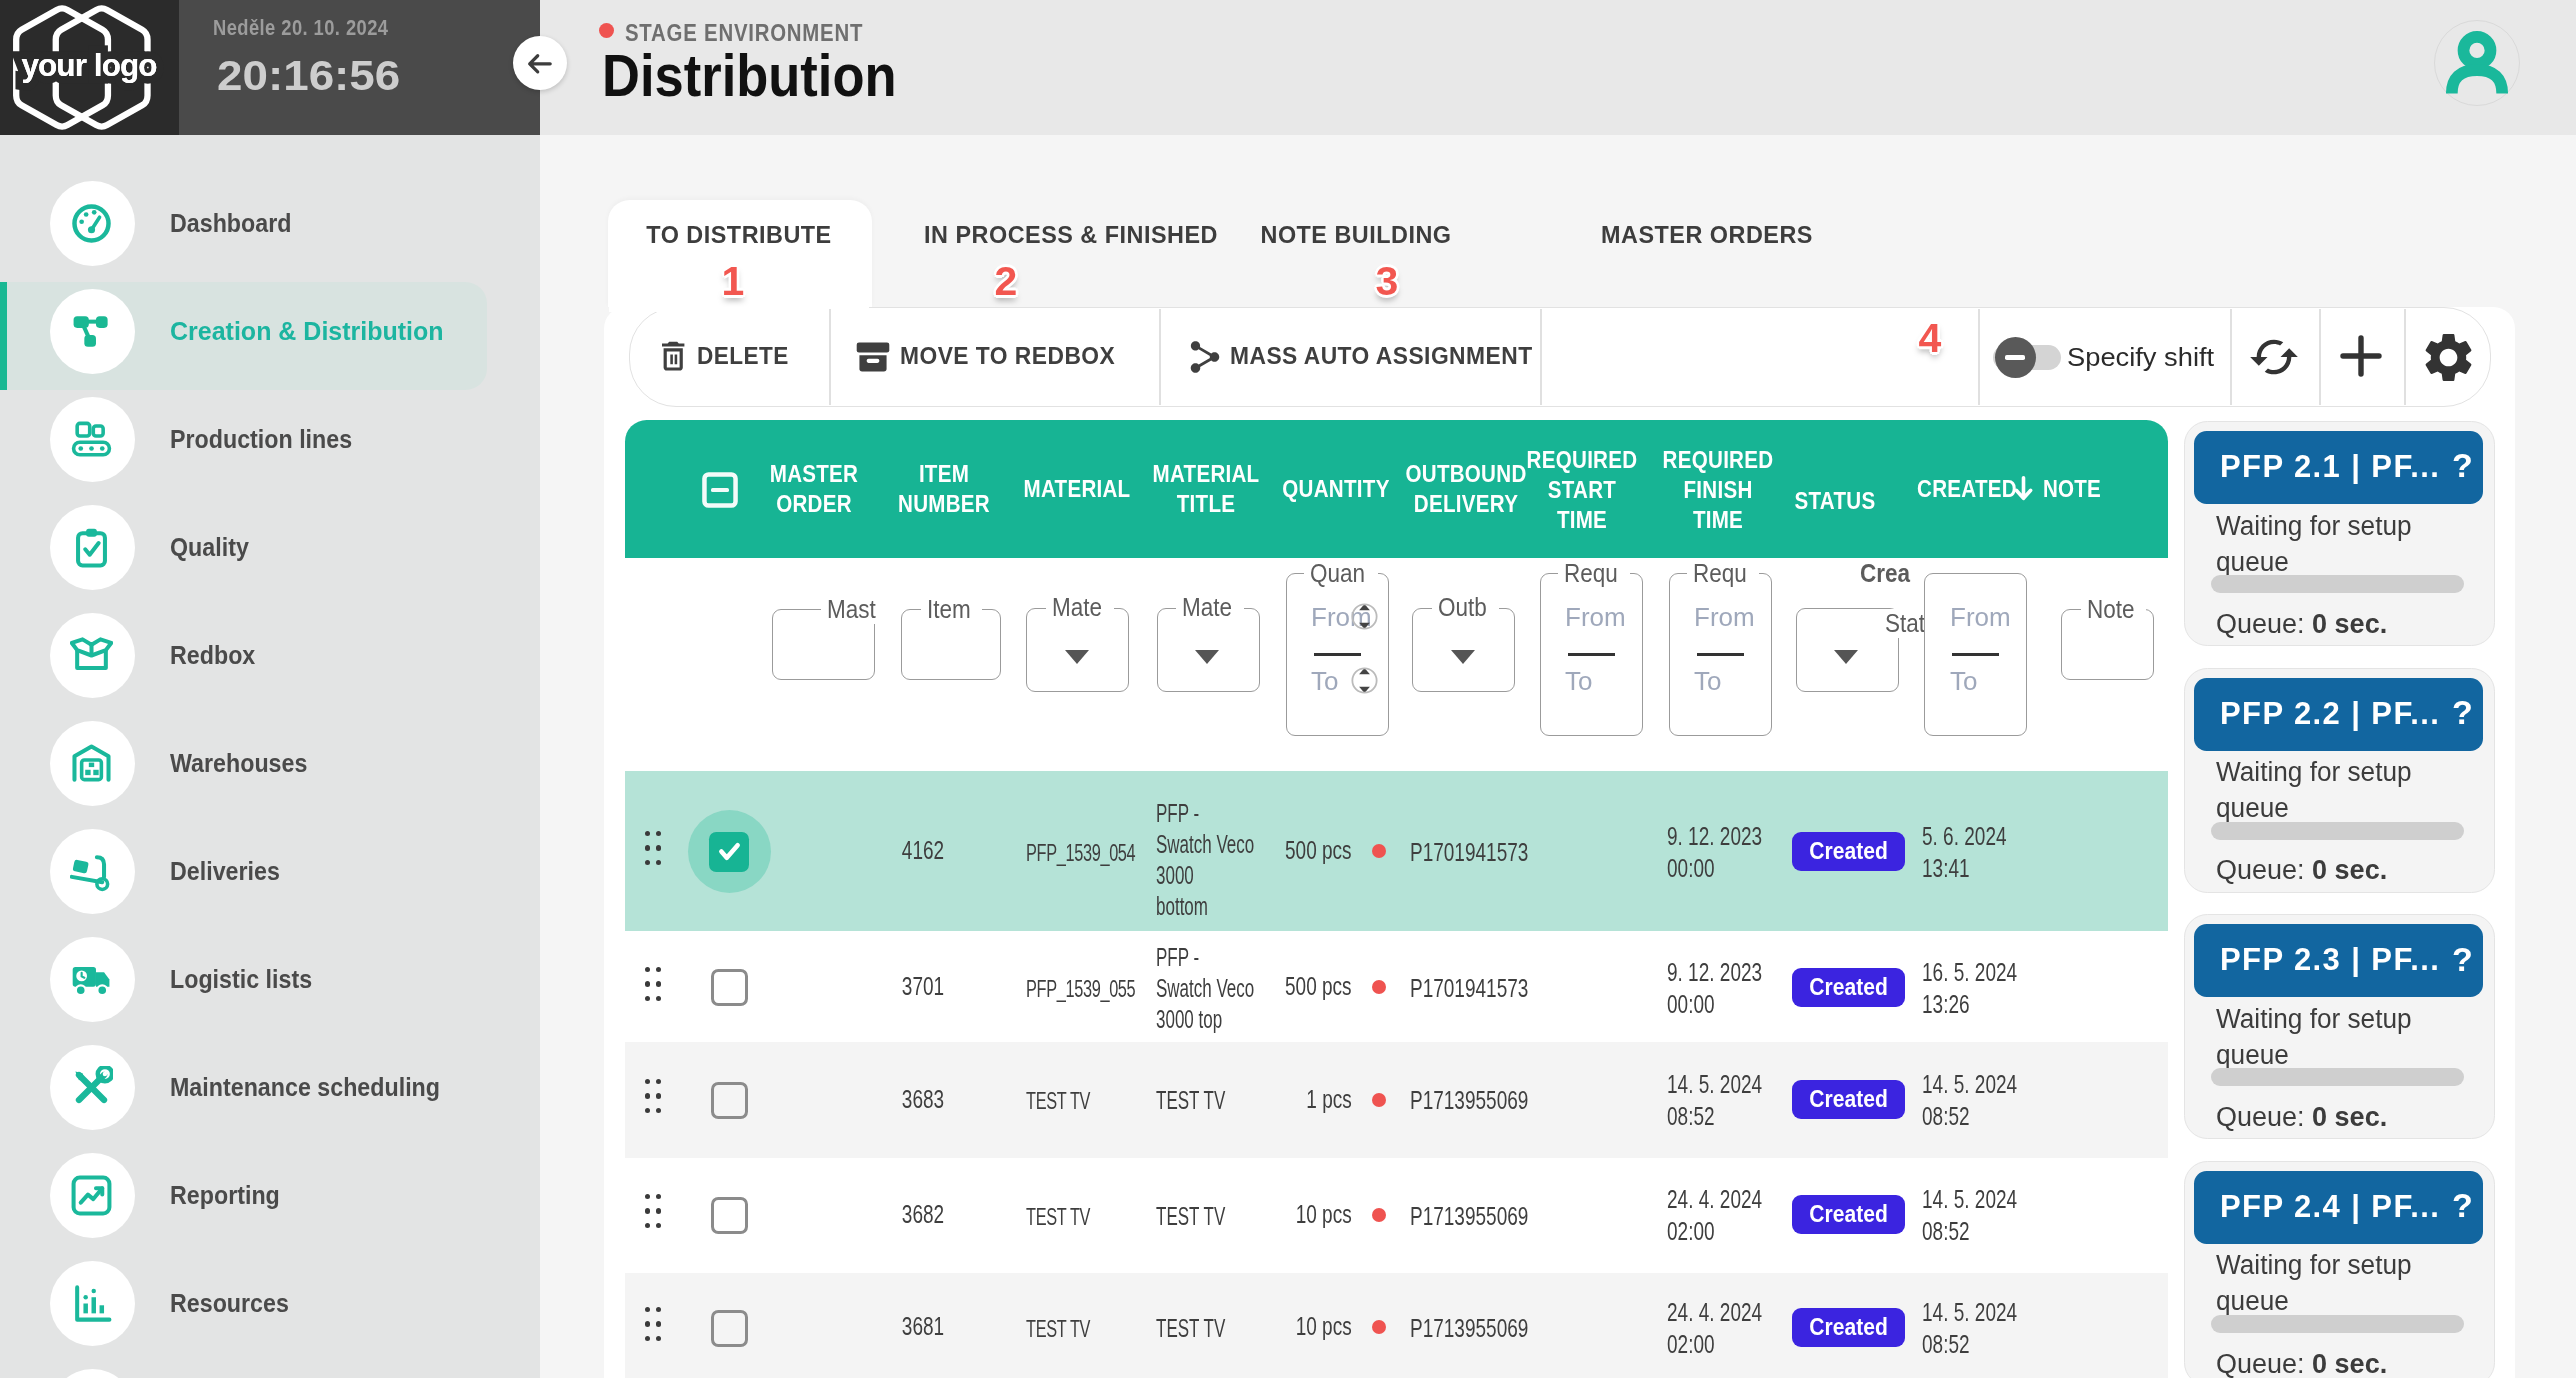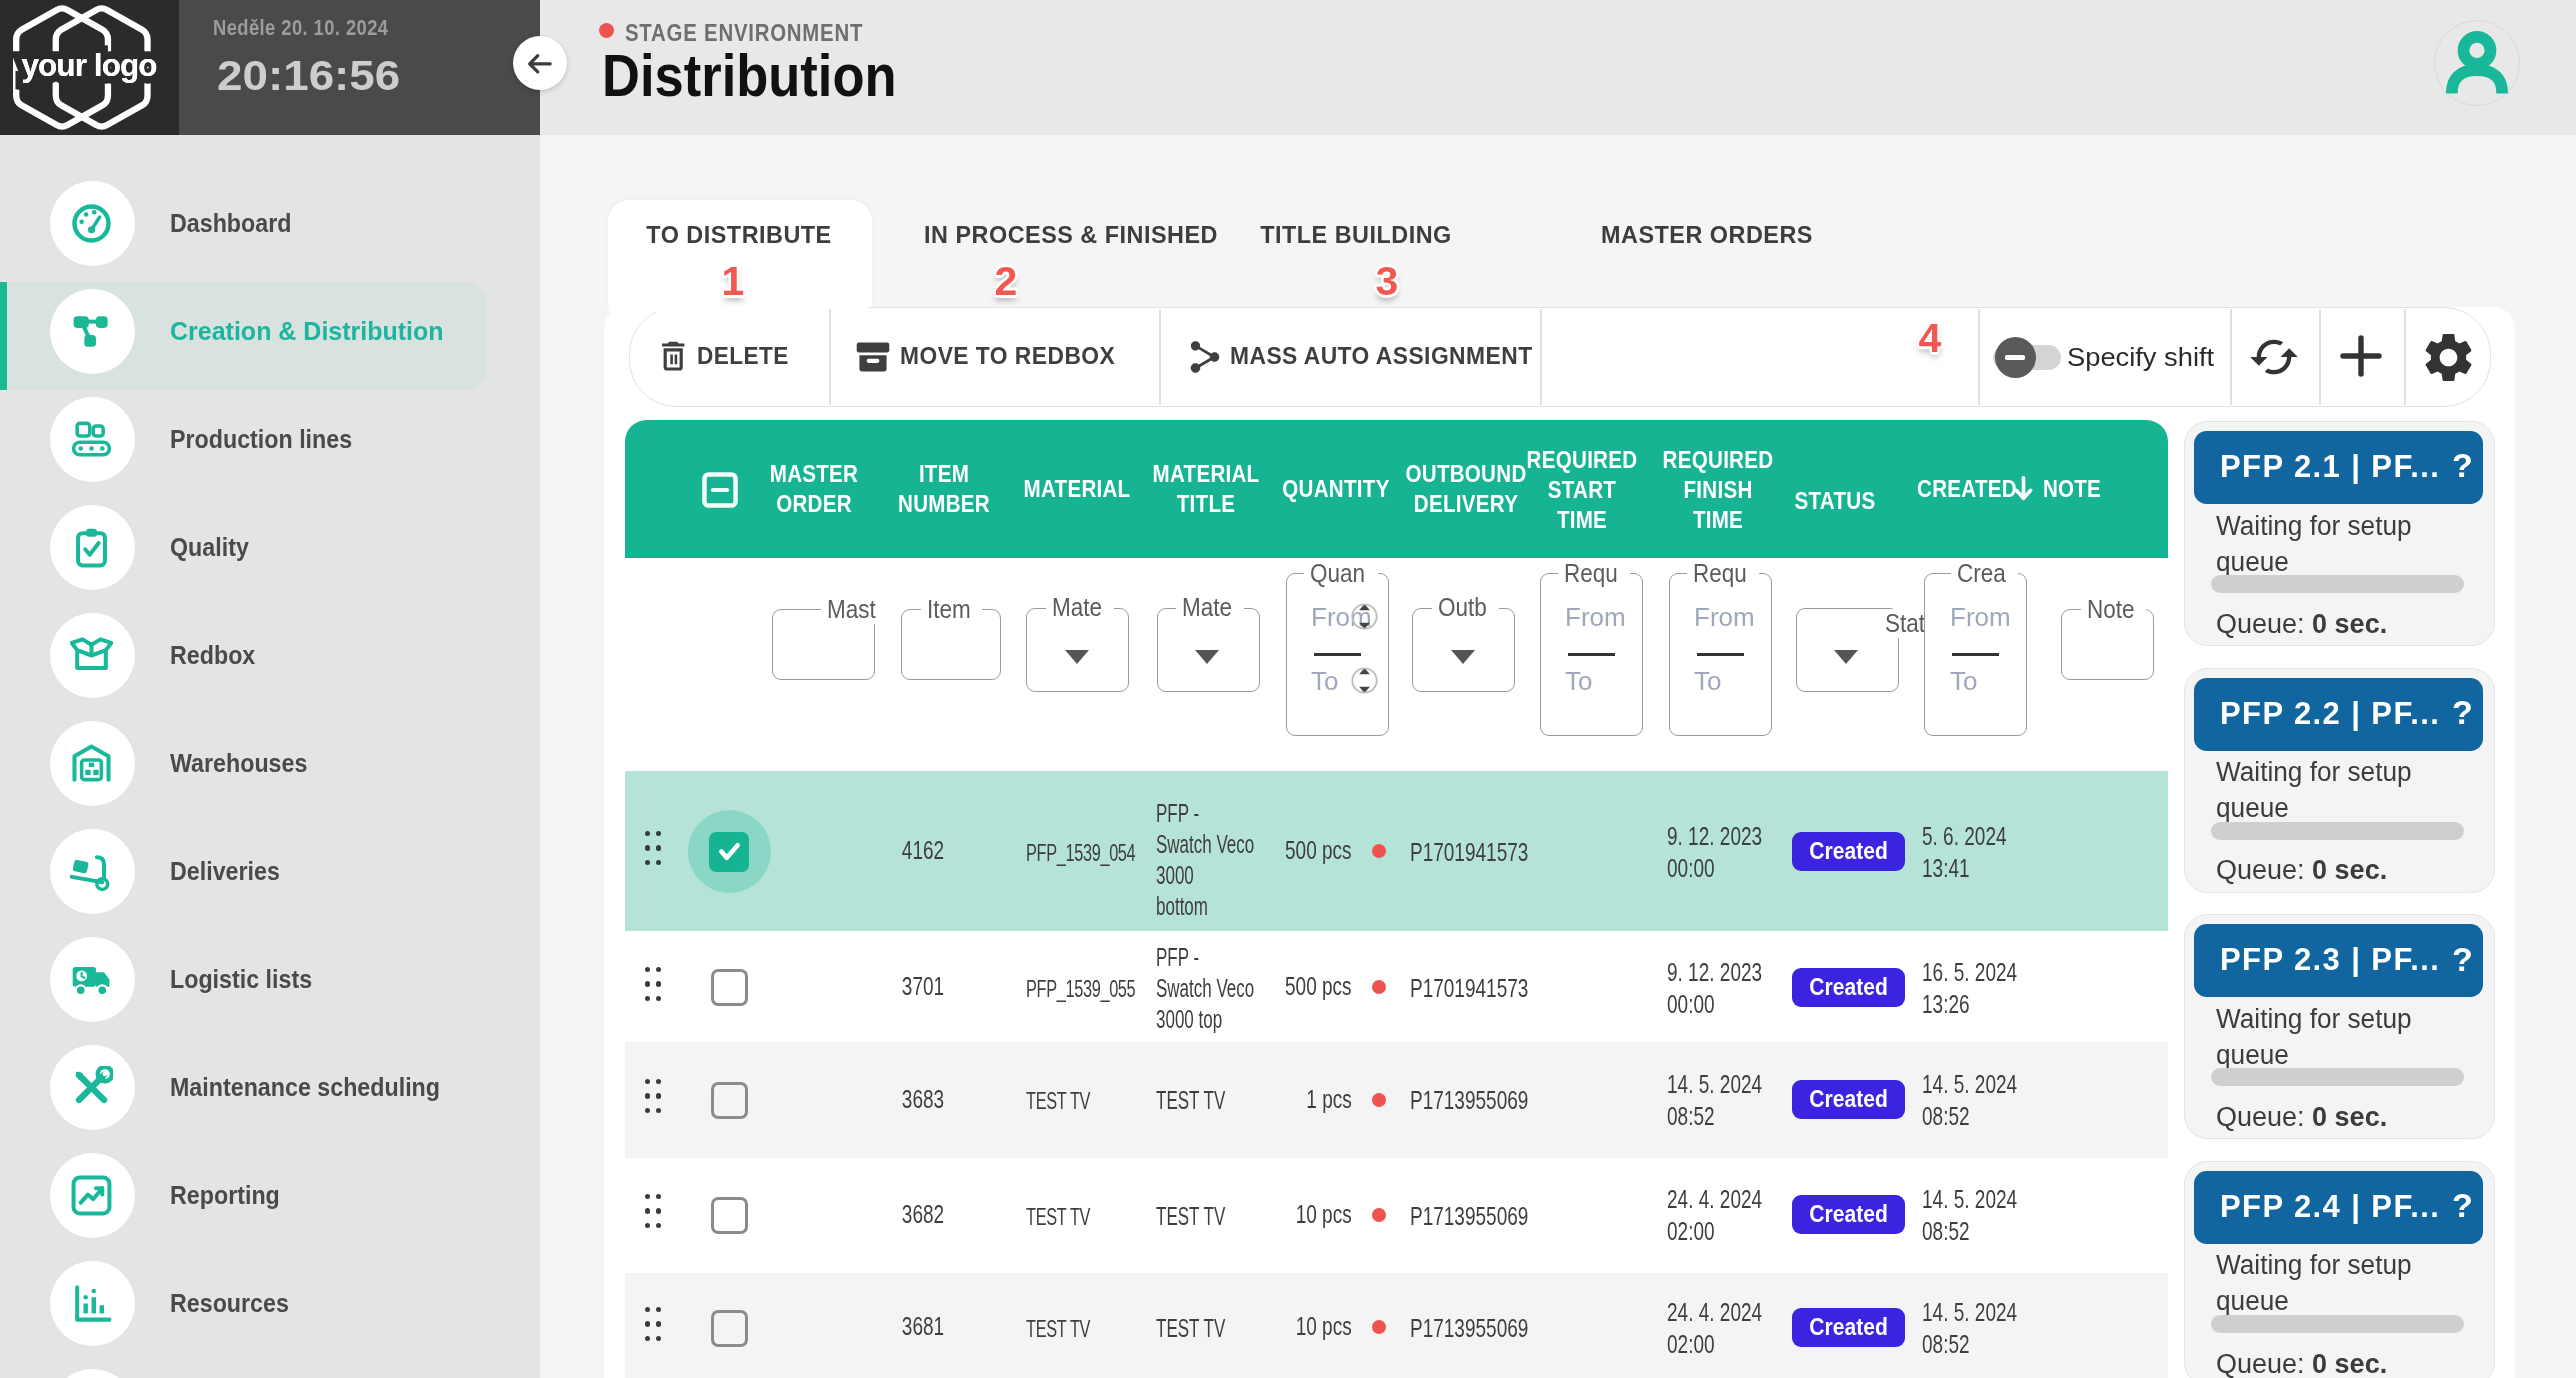--- a/index.html
+++ b/index.html
@@ -219,21 +219,21 @@
       <circle cx="26.5" cy="10" r="2.5" fill="#1ab89b"></circle>
     </svg>
   </div>
 <div class="abs sblabel" style="top:1287px; color:#4a4a4a;"><span class="sx" style="transform:scaleX(0.93)">Resources</span></div>
 <div class="abs sbitem-circ" style="top:1369px;"></div>
 
 <div class="abs card"></div>
 <div class="abs tabbump"></div>
 <div class="abs tablabel cx" style="left:739px;"><span>TO DISTRIBUTE</span></div>
 <div class="abs tablabel cx" style="left:1071px;"><span>IN PROCESS &amp; FINISHED</span></div>
-<div class="abs tablabel cx" style="left:1356px;"><span>TITLE BUILDING</span></div>
+<div class="abs tablabel cx" style="left:1356px;"><span>NOTE BUILDING</span></div>
 <div class="abs tablabel cx" style="left:1707px;"><span>MASTER ORDERS</span></div>
 
 <div class="abs toolbar"></div>
 <div class="abs" style="left:609px; top:305px; width:260px; height:7.2px; background:#fff;"></div>
 <div class="abs tooldiv" style="left:829px;"></div>
 <div class="abs tooldiv" style="left:1159px;"></div>
 <div class="abs tooldiv" style="left:1540px;"></div>
 <div class="abs tooldiv" style="left:1978px;"></div>
 <div class="abs tooldiv" style="left:2230px;"></div>
 <div class="abs tooldiv" style="left:2319px;"></div>
@@ -327,21 +327,21 @@
 <div class="abs flabel" style="left:1558px; top:559px;"><span class="sx" style="transform:scaleX(0.9)">Requ</span></div>
 <div class="abs fplace" style="left:1565px; top:602px;">From</div>
 <div class="abs" style="left:1568px; top:653px; width:47px; height:2.7px; background:#333;"></div>
 <div class="abs fplace" style="left:1565px; top:666px;">To</div>
 <div class="abs fbox" style="left:1669px; top:573px; width:103px; height:163px;"></div>
 <div class="abs flabel" style="left:1687px; top:559px;"><span class="sx" style="transform:scaleX(0.9)">Requ</span></div>
 <div class="abs fplace" style="left:1694px; top:602px;">From</div>
 <div class="abs" style="left:1697px; top:653px; width:47px; height:2.7px; background:#333;"></div>
 <div class="abs fplace" style="left:1694px; top:666px;">To</div>
 <div class="abs fbox" style="left:1924px; top:573px; width:103px; height:163px;"></div>
-<div class="abs flabel" style="left:1951px; top:559px;"><span class="sx" style="transform:scaleX(0.9)">Crea</span></div>
+<div class="abs flabel" style="left:1854px; top:559px;font-weight:bold;"><span class="sx" style="transform:scaleX(0.9)">Crea</span></div>
 <div class="abs fplace" style="left:1950px; top:602px;">From</div>
 <div class="abs" style="left:1952px; top:653px; width:47px; height:2.7px; background:#333;"></div>
 <div class="abs fplace" style="left:1950px; top:666px;">To</div>
 <div class="abs row" style="top:771px; height:160px; background:#b5e3d7;"></div>
 <div class="abs row" style="top:1042px; height:116px; background:#f4f4f4;"></div>
 <div class="abs row" style="top:1273px; height:106px; background:#f4f4f4;"></div>
 <div class="abs drag" style="left:645px; top:831px;">
     <i style="left:0px; top:0px;"></i>
     <i style="left:10.8px; top:0px;"></i>
     <i style="left:0px; top:14.4px;"></i>

